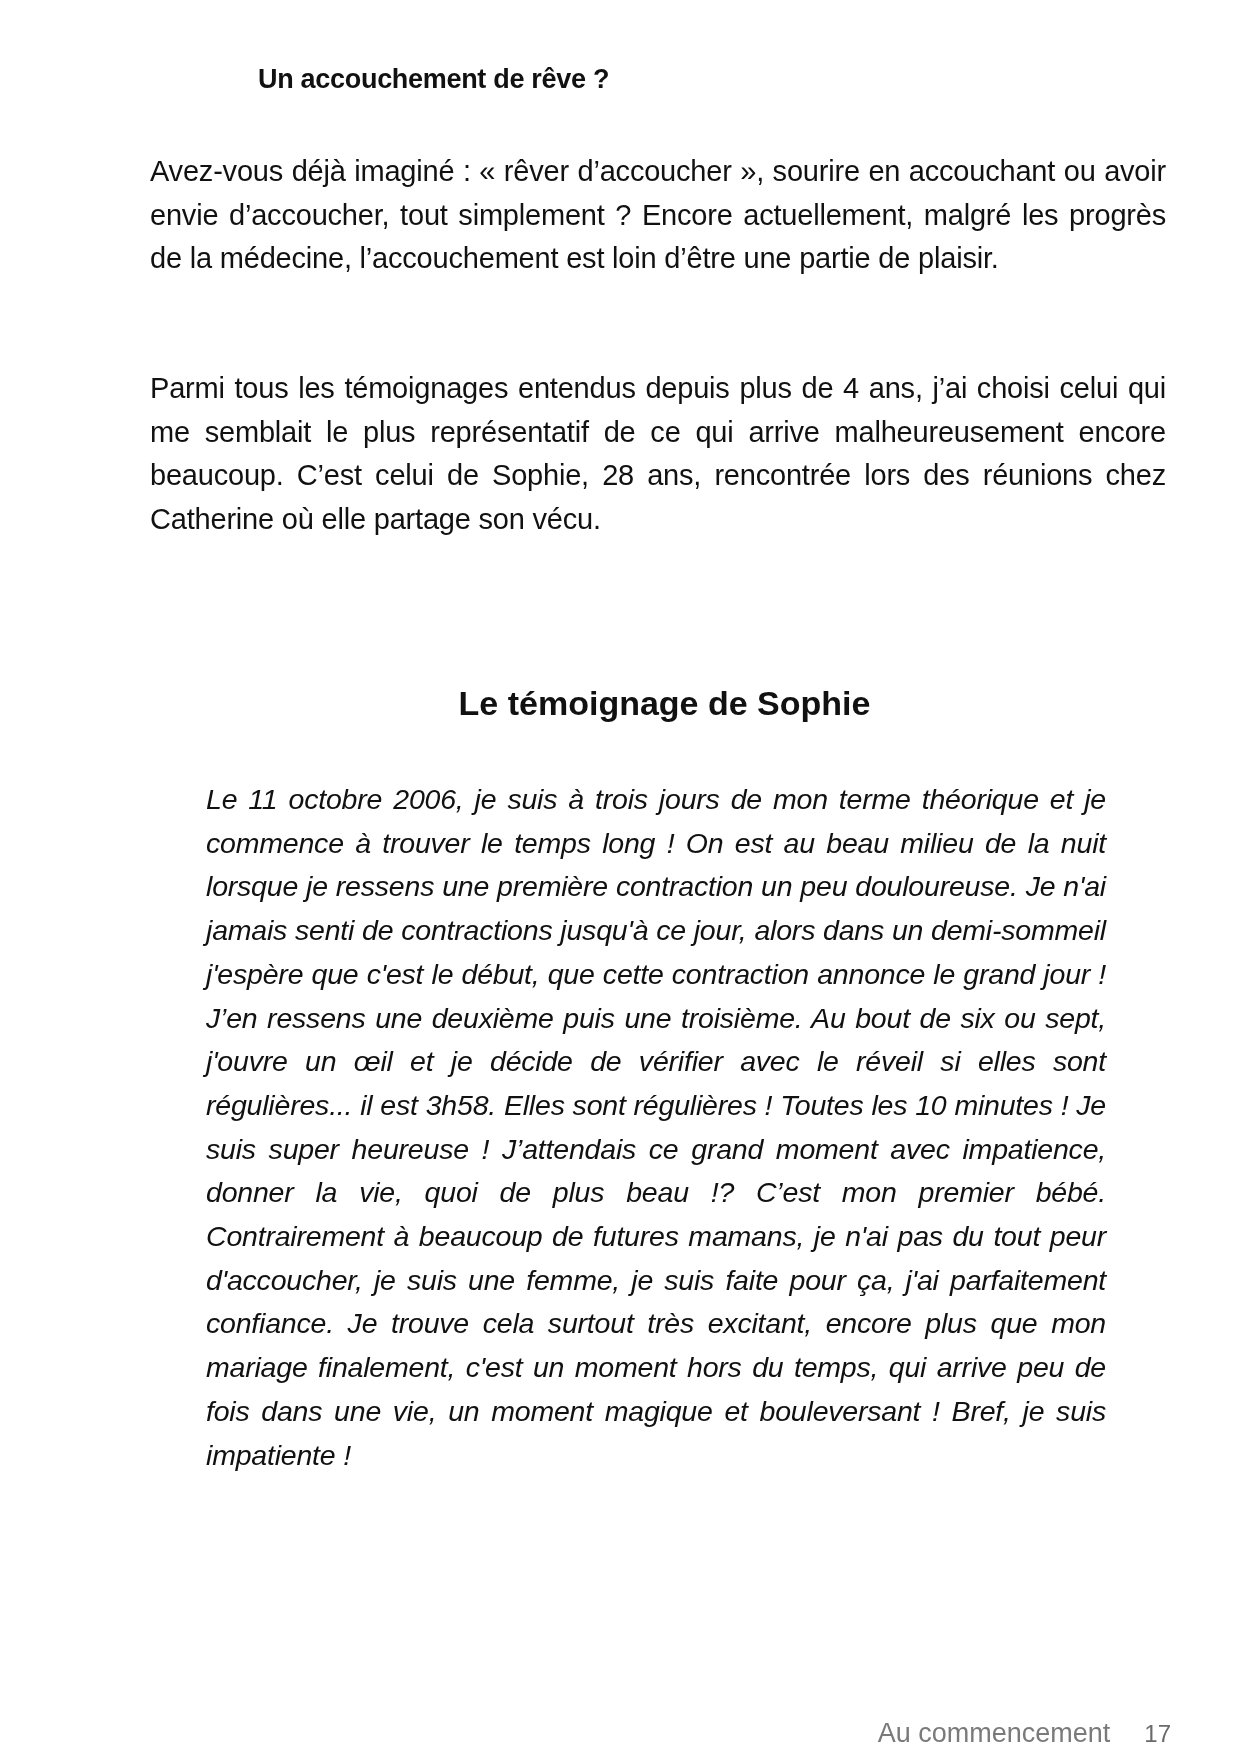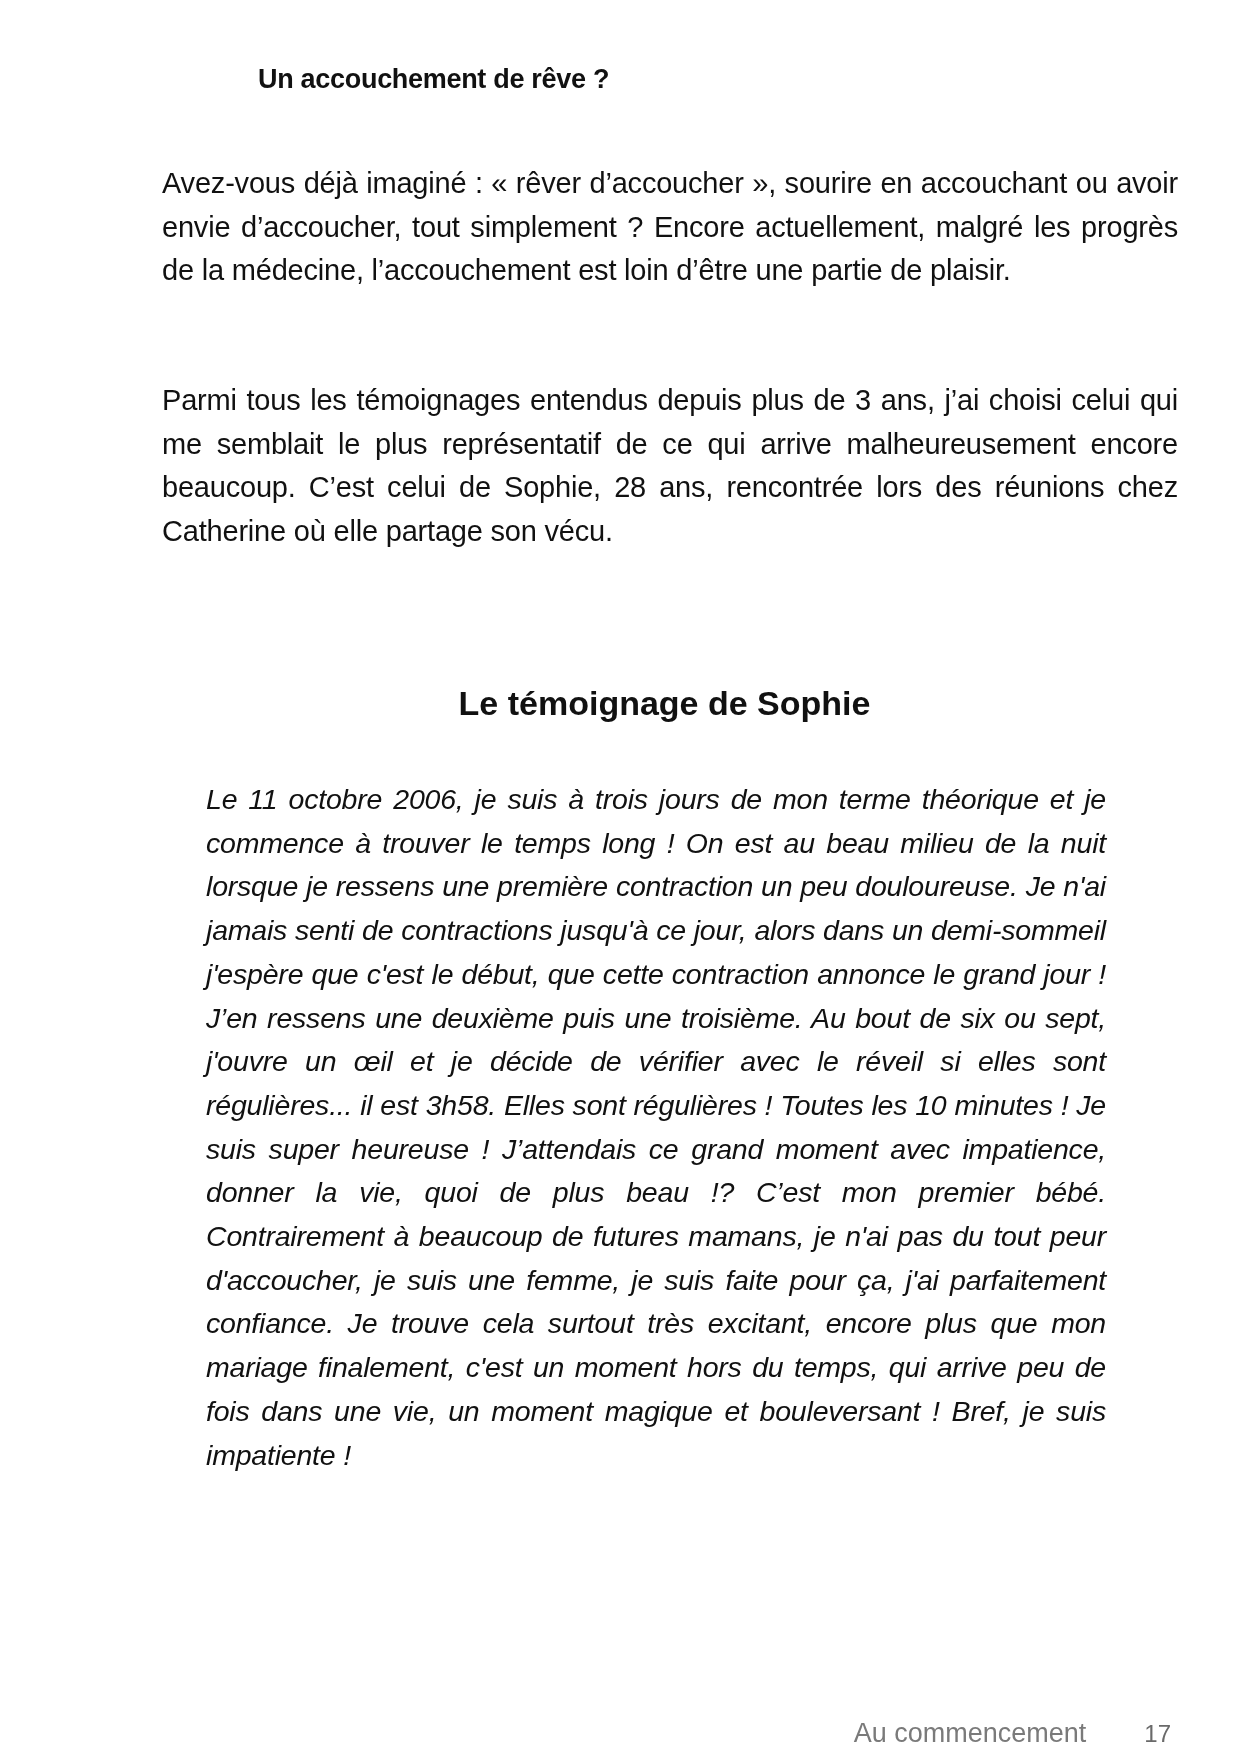--- a/index.html
+++ b/index.html
@@ -31,21 +31,21 @@
       letter-spacing: -0.3px;
       margin: 0;
     }
     .intro {
       position: absolute;
       left: 150px;
       width: 1016px;
       font-size: 29px;
       line-height: 43.5px;
       text-align: justify;
-      margin: 12px;
+      margin: 0;
       letter-spacing: -0.2px;
     }
     .intro.p1 { top: 150px; }
     .intro.p2 { top: 367px; }
     .section-title {
       position: absolute;
       left: 0;
       width: 1241px;
       top: 684px;
       text-align: center;
@@ -74,31 +74,30 @@
       font-size: 27px;
       color: #7a7a7a;
       display: flex;
       gap: 34px;
       align-items: baseline;
       text-align: right;
     }
     .footer .page-num {
       font-size: 24px;
       color: #6a6a6a;
-      margin-left: 24px;
     }
   </style>
 </head>
 <body>
 
 <div class="page">
   <h2 class="subtitle">Un accouchement de rêve ?</h2>
 
   <p class="intro p1">Avez-vous déjà imaginé : « rêver d’accoucher », sourire en accouchant ou avoir envie d’accoucher, tout simplement ? Encore actuellement, malgré les progrès de la médecine, l’accouchement est loin d’être une partie de plaisir.</p>
-  <p class="intro p2">Parmi tous les témoignages entendus depuis plus de 3 ans, j’ai choisi celui qui me semblait le plus représentatif de ce qui arrive malheureusement encore beaucoup. C’est celui de Sophie, 28 ans, rencontrée lors des réunions chez Catherine où elle partage son vécu.</p>
+  <p class="intro p2">Parmi tous les témoignages entendus depuis plus de 4 ans, j’ai choisi celui qui me semblait le plus représentatif de ce qui arrive malheureusement encore beaucoup. C’est celui de Sophie, 28 ans, rencontrée lors des réunions chez Catherine où elle partage son vécu.</p>
 
   <h1 class="section-title">Le témoignage de Sophie</h1>
 
   <p class="testimony">Le 11 octobre 2006, je suis à trois jours de mon terme théorique et je commence à trouver le temps long ! On est au beau milieu de la nuit lorsque je ressens une première contraction un peu douloureuse. Je n'ai jamais senti de contractions jusqu'à ce jour, alors dans un demi-sommeil j'espère que c'est le début, que cette contraction annonce le grand jour ! J’en ressens une deuxième puis une troisième. Au bout de six ou sept, j'ouvre un œil et je décide de vérifier avec le réveil si elles sont régulières... il est 3h58. Elles sont régulières ! Toutes les 10 minutes ! Je suis super heureuse ! J’attendais ce grand moment avec impatience, donner la vie, quoi de plus beau !? C’est mon premier bébé. Contrairement à beaucoup de futures mamans, je n'ai pas du tout peur d'accoucher, je suis une femme, je suis faite pour ça, j'ai parfaitement confiance. Je trouve cela surtout très excitant, encore plus que mon mariage finalement, c'est un moment hors du temps, qui arrive peu de fois dans une vie, un moment magique et bouleversant ! Bref, je suis impatiente !</p>
 
   <div class="footer">
     <span>Au commencement</span>
     <span class="page-num">17</span>
   </div>
 </div>

